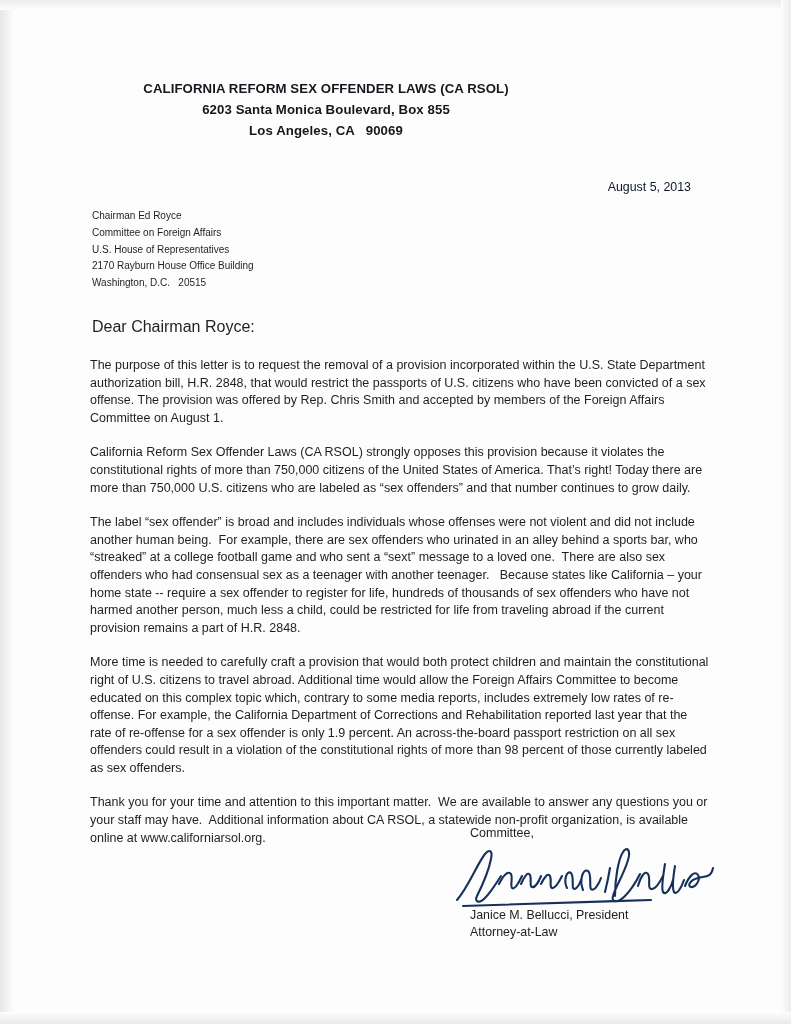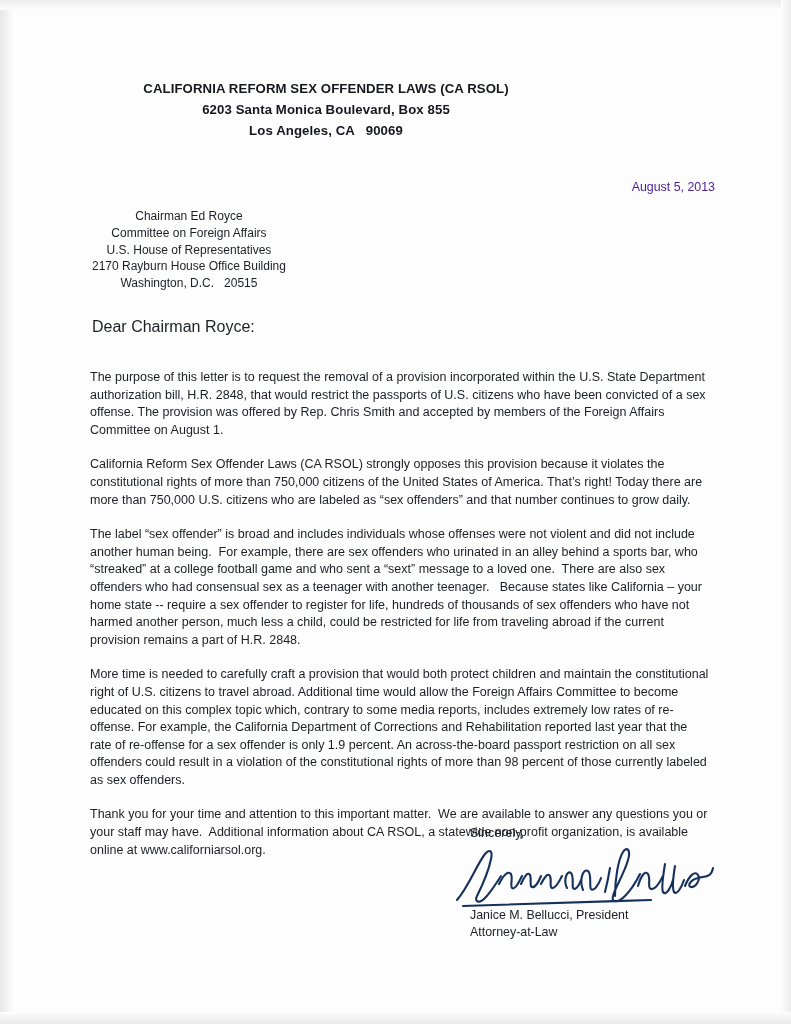--- a/index.html
+++ b/index.html
@@ -65,35 +65,34 @@
     font-weight: bold;
     font-size: 13.2px;
     line-height: 21px;
     letter-spacing: 0.1px;
     color: #15171c;
   }
   .letterhead div { white-space: pre; }
 
   .date-line {
     position: absolute;
-    right: 76px;
+    right: 100px;
     top: 180px;
     font-size: 12.4px;
-    color: #4c1d95;
+    color: #0f172a;
   }
 
   .recipient {
     position: absolute;
     left: 92px;
     top: 208px;
-    font-size: 12px;
+    font-size: 10px;
     line-height: 16.8px;
     color: #1c1f24;
     white-space: pre;
-    text-align: center;
   }
 
   .salutation {
     position: absolute;
     left: 92px;
     top: 318px;
     font-size: 16px;
     color: #1c1f24;
   }
 
@@ -101,21 +100,21 @@
     position: absolute;
     left: 90px;
     top: 357px;
     width: 622px;
     font-size: 12.5px;
     line-height: 17.6px;
     color: #1c1f24;
     text-align: left;
   }
   .body p {
-    margin: 12px 0 17px 0;
+    margin: 0 0 17px 0;
   }
   .body p:last-child { margin-bottom: 0; }
 
   .u { }
 
   .closing {
     position: absolute;
     left: 470px;
     top: 826px;
     font-size: 12.5px;
@@ -169,21 +168,21 @@
     <div class="salutation">Dear Chairman Royce:</div>
 
     <div class="body">
       <p>The purpose of this letter is to request the removal of a provision incorporated within the U.S. State Department authorization bill, H.R. 2848, that would restrict the passports of U.S. citizens who have been convicted of a sex offense.  The provision was offered by Rep. Chris Smith and accepted by members of the Foreign Affairs Committee on August 1.</p>
       <p>California Reform Sex Offender Laws (CA RSOL) strongly opposes this provision because it violates the constitutional rights of more than 750,000 citizens of the United States of America.  That’s right!  Today there are more than 750,000 U.S. citizens who are labeled as “sex offenders” and that number continues to grow daily.</p>
       <p>The label “sex offender” is broad and includes individuals whose offenses were not violent and did not include another human being.&nbsp; For example, there are sex offenders who urinated in an alley behind a sports bar, who “streaked” at a college football game and who sent a “sext” message to a loved one.&nbsp; There are also sex offenders who had consensual sex as a teenager with another teenager.&nbsp;&nbsp; Because states like California – your home state -- require a sex offender to register for life, hundreds of thousands of sex offenders who have not harmed another person, much less a child, could be restricted for life from traveling abroad <span class="u">if</span> the current provision remains a part of H.R. 2848.</p>
       <p>More time is needed to carefully craft a provision that would both protect children and maintain the constitutional right of U.S. citizens to travel abroad.  Additional time would allow the Foreign Affairs Committee to become educated on this complex topic which, contrary to some media reports, includes extremely low rates of re-offense. For example, the California Department of Corrections and Rehabilitation reported last year that the rate of re-offense for a sex offender is only 1.9 percent.  An across-the-board passport restriction on all sex offenders could result in a violation of the constitutional rights of more than 98 percent of those currently labeled as sex offenders.</p>
       <p>Thank you for your time and attention to this important matter.&nbsp; We are available to answer any questions you or your staff may have.&nbsp; Additional information about CA RSOL, a statewide non-profit organization, is available online at <span class="u">www.californiarsol.org</span>.</p>
     </div>
 
-    <div class="closing">Sincerely,</div>
+    <div class="closing">Committee,</div>
 
     <div class="signature">
       <svg width="260" height="80" viewBox="0 0 260 80" xmlns="http://www.w3.org/2000/svg">
         <g fill="none" stroke="#16305c" stroke-width="2.1" stroke-linecap="round" stroke-linejoin="round">
           <path d="M2 60 C 14 46, 22 24, 30 14 C 34 9, 38 10, 36 19 C 33 34, 26 48, 22 56 C 19 62, 24 64, 30 58 C 36 52, 42 42, 46 36"></path>
           <path d="M44 44 C 48 36, 53 30, 56 34 C 58 38, 55 46, 57 48 C 60 50, 64 42, 67 36"></path>
           <path d="M66 44 C 69 37, 73 31, 75 35 C 77 40, 74 46, 77 47 C 80 48, 84 41, 86 36"></path>
           <path d="M86 44 C 89 38, 93 32, 95 36 C 97 41, 94 47, 97 48 C 100 49, 104 42, 107 36"></path>
           <path d="M112 48 C 108 40, 112 30, 116 33 C 119 36, 117 45, 118 48 C 120 51, 124 46, 126 40"></path>
           <path d="M128 50 C 124 40, 128 28, 133 31 C 137 34, 134 46, 136 49 C 139 52, 144 44, 146 38"></path>

